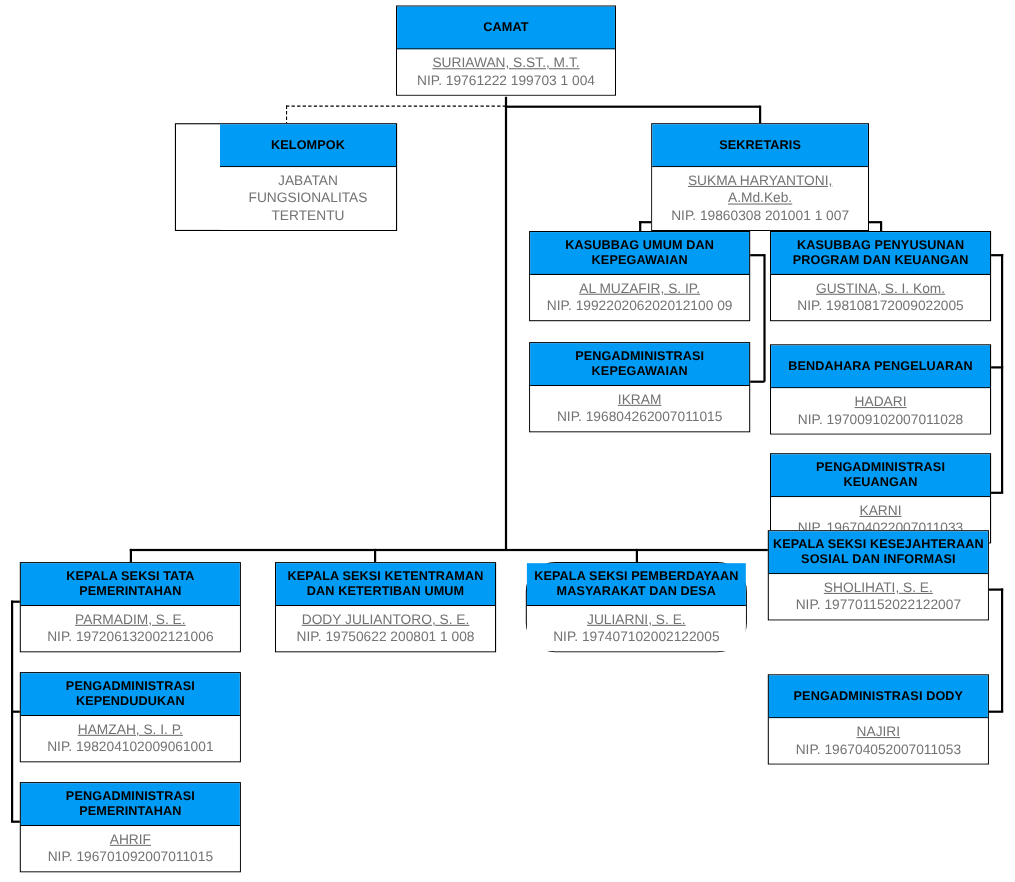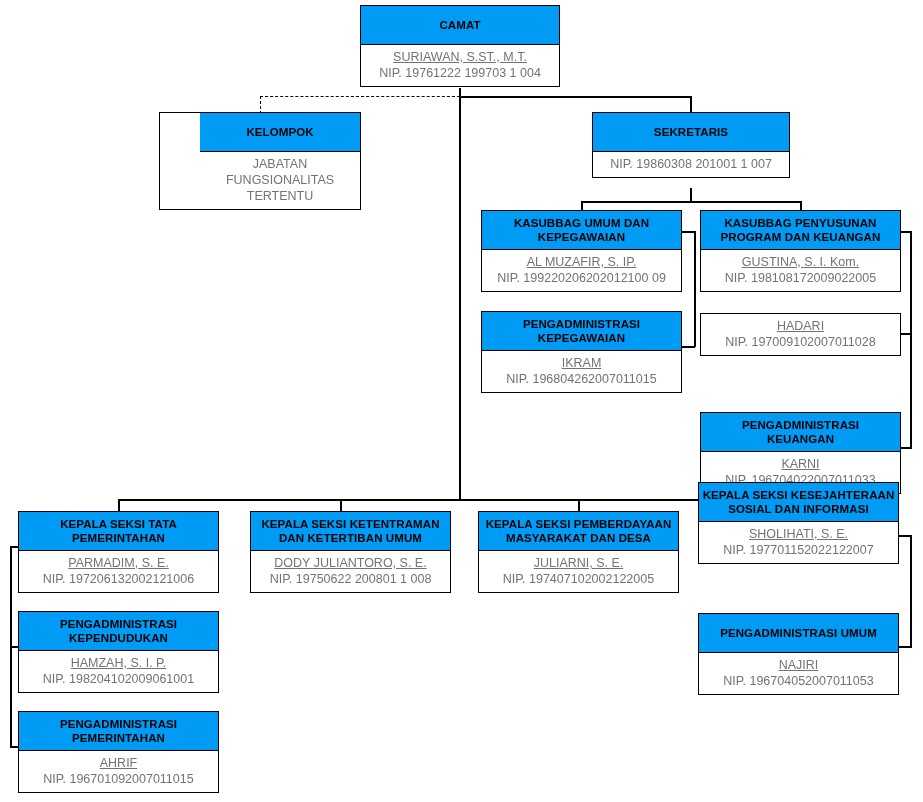--- a/index.html
+++ b/index.html
@@ -121,20 +121,21 @@
     <div class="title one-line">KELOMPOK</div>
     <div class="body">
       <span class="nip">JABATAN FUNGSIONALITAS</span>
       <span class="nip">TERTENTU</span>
     </div>
   </div>
 
   <div class="node" style="left:592px; top:112px; width:198px;">
     <div class="title one-line">SEKRETARIS</div>
     <div class="body">
+      <span class="person">SUKMA HARYANTONI, A.Md.Keb.</span>
       <span class="nip">NIP. 19860308 201001 1 007</span>
     </div>
   </div>
 
   <div class="node" style="left:481px; top:210px; width:201px;">
     <div class="title">
       <span>KASUBBAG UMUM DAN</span><br>
       <span>KEPEGAWAIAN</span>
     </div>
     <div class="body">
@@ -159,20 +160,21 @@
       <span>PENGADMINISTRASI</span><br>
       <span>KEPEGAWAIAN</span>
     </div>
     <div class="body">
       <span class="person">IKRAM</span>
       <span class="nip">NIP. 196804262007011015</span>
     </div>
   </div>
 
   <div class="node" style="left:700px; top:313px; width:201px;">
+    <div class="title one-line">BENDAHARA PENGELUARAN</div>
     <div class="body">
       <span class="person">HADARI</span>
       <span class="nip">NIP. 197009102007011028</span>
     </div>
   </div>
 
   <div class="node" style="left:700px; top:412px; width:201px;">
     <div class="title">
       <span>PENGADMINISTRASI</span><br>
       <span>KEUANGAN</span>
@@ -198,21 +200,21 @@
     <div class="title">
       <span>KEPALA SEKSI KETENTRAMAN</span><br>
       <span>DAN KETERTIBAN UMUM</span>
     </div>
     <div class="body">
       <span class="person">DODY JULIANTORO, S. E.</span>
       <span class="nip">NIP. 19750622 200801 1 008</span>
     </div>
   </div>
 
-  <div class="node" style="left:478px; top:511px; width:201px;">
+  <div class="node" style="left:478px; top:511px; width:201px;border-radius:27px;">
     <div class="title">
       <span>KEPALA SEKSI PEMBERDAYAAN</span><br>
       <span>MASYARAKAT DAN DESA</span>
     </div>
     <div class="body">
       <span class="person">JULIARNI, S. E.</span>
       <span class="nip">NIP. 197407102002122005</span>
     </div>
   </div>
 
@@ -243,20 +245,20 @@
       <span>PENGADMINISTRASI</span><br>
       <span>PEMERINTAHAN</span>
     </div>
     <div class="body">
       <span class="person">AHRIF</span>
       <span class="nip">NIP. 196701092007011015</span>
     </div>
   </div>
 
   <div class="node" style="left:698px; top:613px; width:201px;">
-    <div class="title one-line">PENGADMINISTRASI UMUM</div>
+    <div class="title one-line">PENGADMINISTRASI DODY</div>
     <div class="body">
       <span class="person">NAJIRI</span>
       <span class="nip">NIP. 196704052007011053</span>
     </div>
   </div>
 
 </div>
 
 </body></html>

